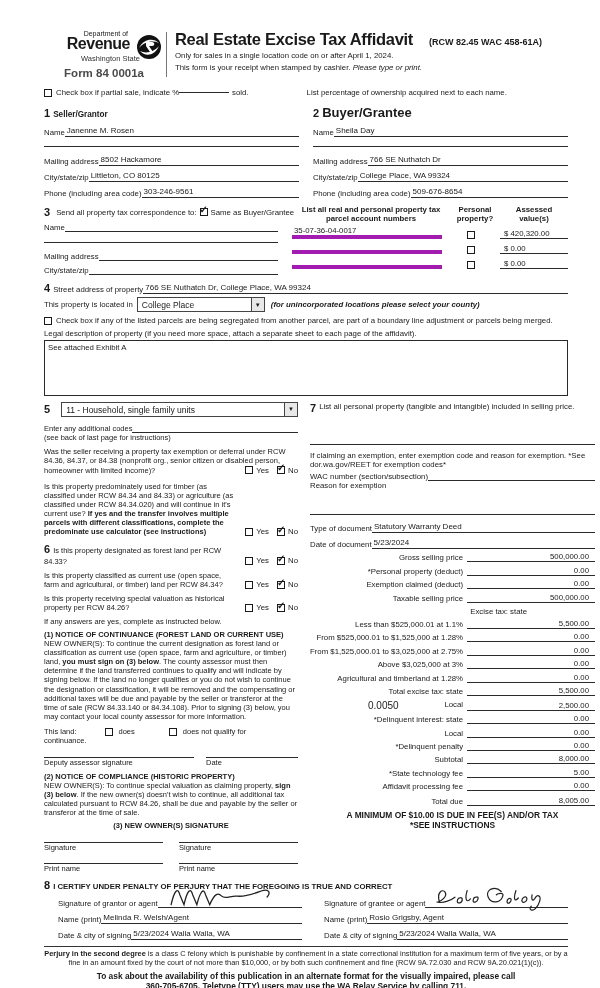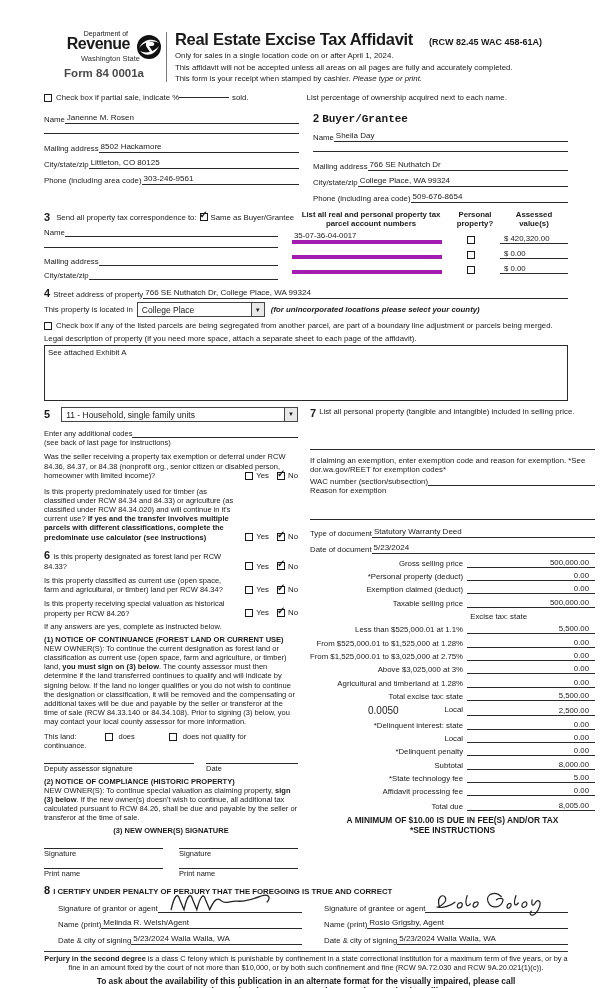--- a/index.html
+++ b/index.html
@@ -97,35 +97,35 @@
       <div class="wast">Washington State</div>
       <div class="formno">Form 84 0001a</div>
     </div>
     <div class="vline"></div>
     <div class="titleblk">
       <div class="title-row">
         <span class="title">Real Estate Excise Tax Affidavit</span>
         <span class="title-suffix">(RCW 82.45 WAC 458-61A)</span>
       </div>
       <div class="hline">Only for sales in a single location code on or after April 1, 2024.</div>
-      <div class="hline">This affidavit will not be accepted unless all areas on all pages are fully and accurately completed.</div>
       <div class="hline"><span>This form is your receipt when stamped by cashier. </span><span class="it">Please type or print.</span></div>
     </div>
   </div>
 
   <div class="row" style="margin-top:9px; align-items:center;">
     <span class="cb"></span>
     <span class="lbl" style="margin-left:4px;">Check box if partial sale, indicate %</span>
     <span class="fl" style="flex:0 0 50px;"></span>
     <span class="lbl" style="margin-left:3px;">sold.</span>
     <span class="lbl" style="margin-left:58px;">List percentage of ownership acquired next to each name.</span>
   </div>
 
   <div class="twocol" style="margin-top:6px;">
     <div class="col">
+      <div><span class="secnum">1</span><span class="b" style="font-size:8.2px;">Seller/Grantor</span></div>
       <div class="row">
           <span class="lbl">Name</span>
           <span class="fl">Janenne M. Rosen</span>
         </div>
       <div class="row" style="margin-top:9px;">
           <span class="fl"></span>
         </div>
       <div class="row" style="margin-top:8px;">
           <span class="lbl">Mailing address</span>
           <span class="fl">8502 Hackamore</span>
@@ -133,21 +133,21 @@
       <div class="row">
           <span class="lbl">City/state/zip</span>
           <span class="fl">Littleton, CO 80125</span>
         </div>
       <div class="row">
           <span class="lbl">Phone (including area code)</span>
           <span class="fl">303-246-9561</span>
         </div>
     </div>
     <div class="col">
-      <div><span class="secnum">2</span><span class="b" style="font-size:11px;font-family:Liberation Mono, monospace;">Buyer/Grantee</span></div>
+      <div><span class="secnum">2</span><span class="b" style="font-size:13px;">Buyer/Grantee</span></div>
       <div class="row">
           <span class="lbl">Name</span>
           <span class="fl">Sheila Day</span>
         </div>
       <div class="row" style="margin-top:9px;">
           <span class="fl"></span>
         </div>
       <div class="row" style="margin-top:8px;">
           <span class="lbl">Mailing address</span>
           <span class="fl">766 SE Nuthatch Dr</span>

